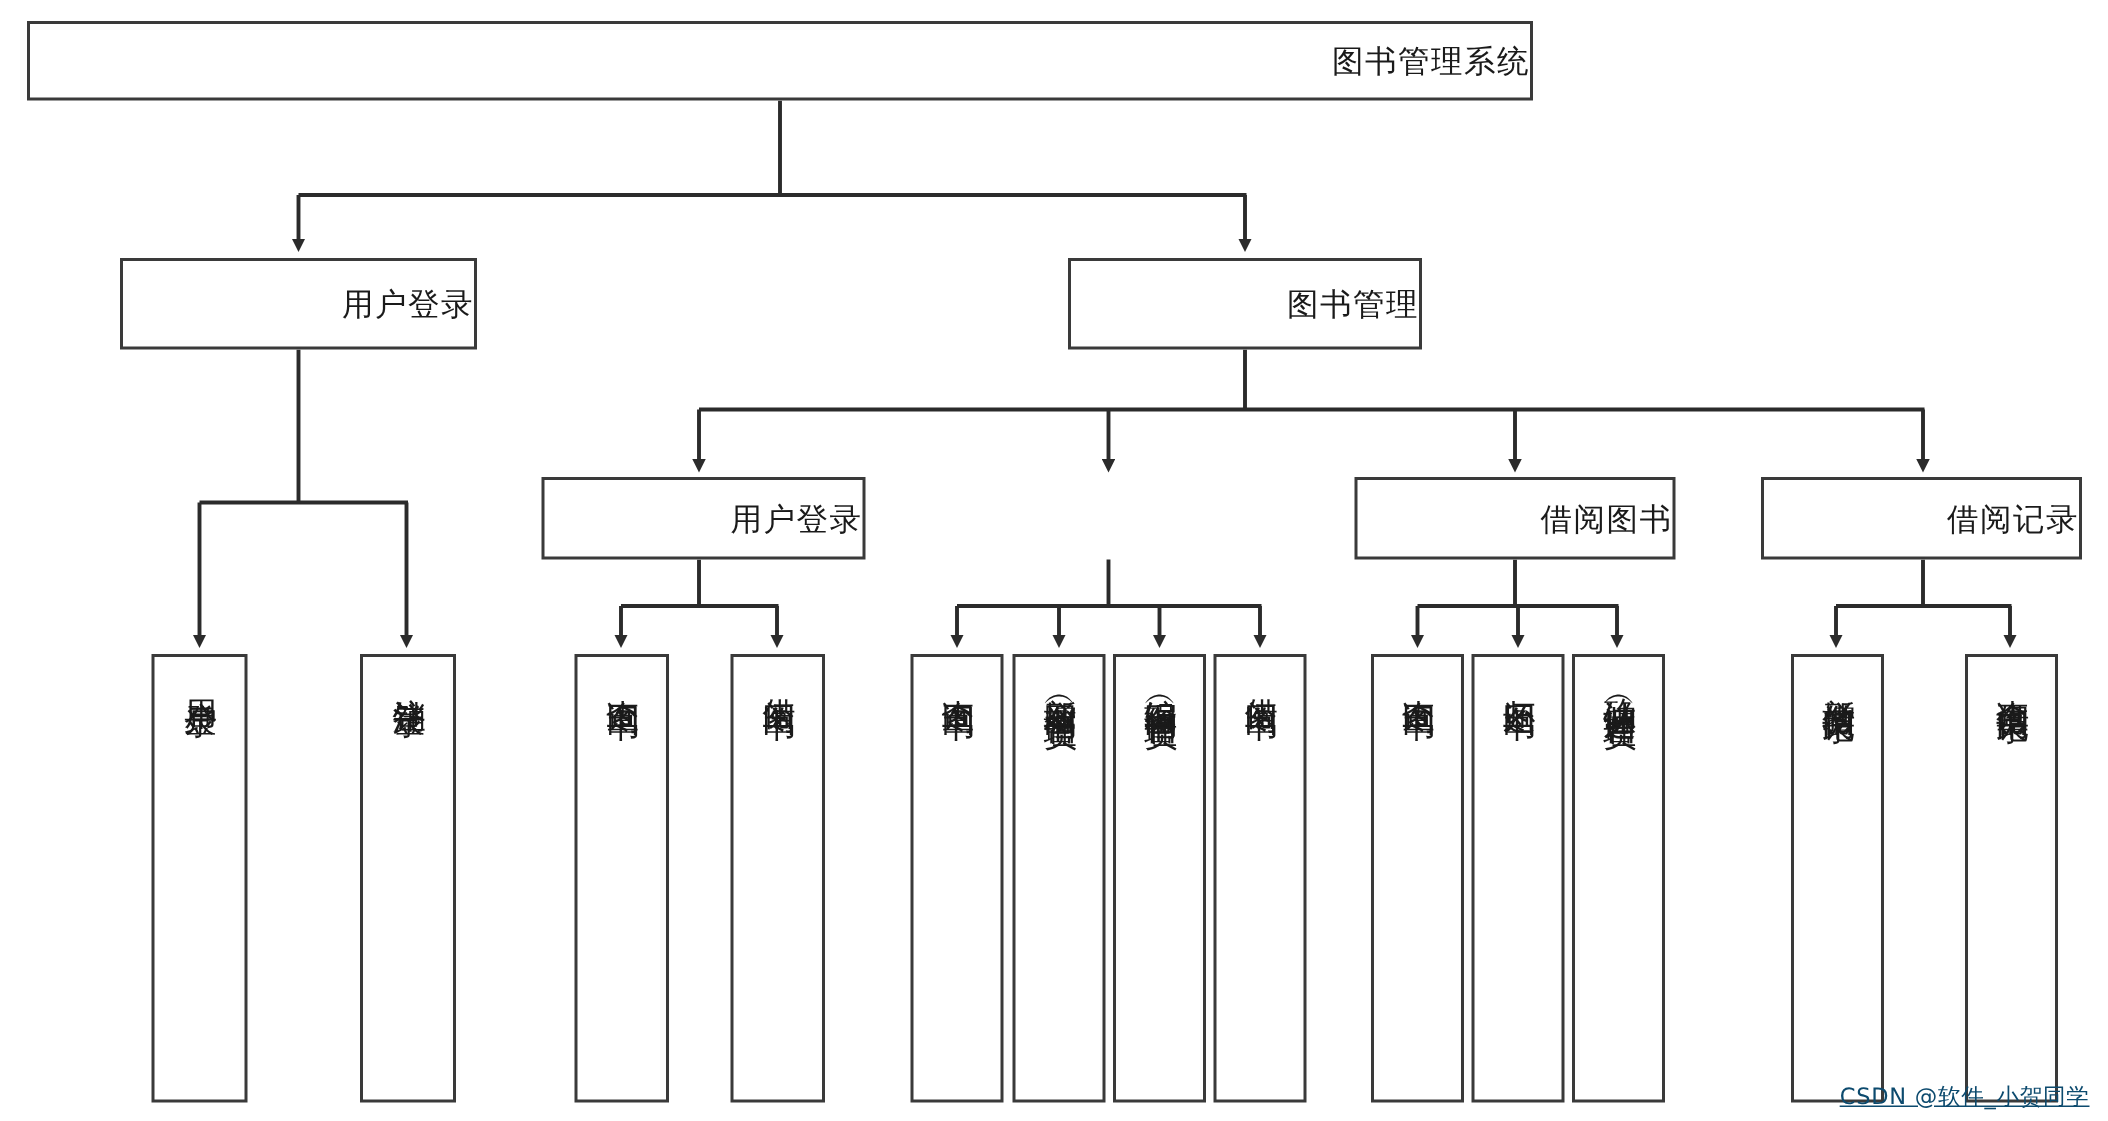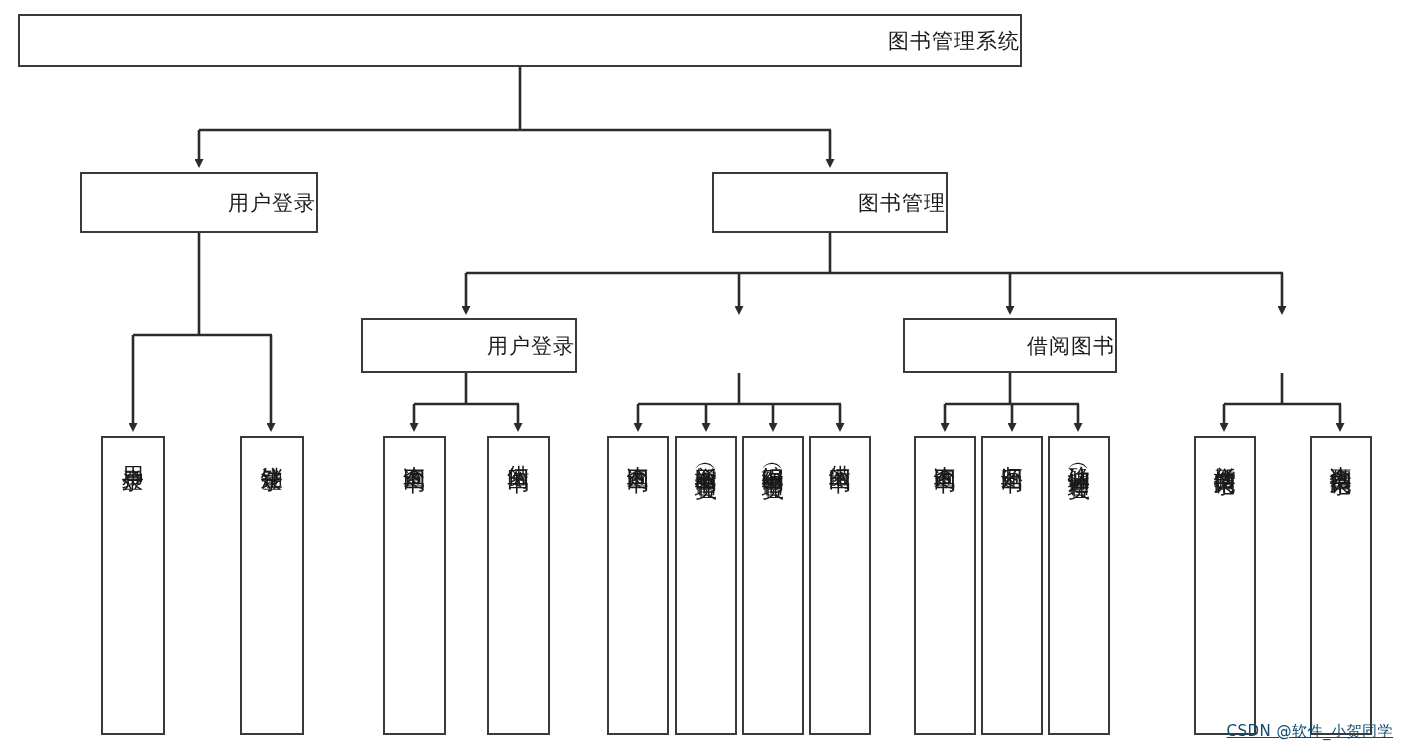--- a/index.html
+++ b/index.html
@@ -125,20 +125,23 @@
   <div class="node h" style="left:712px; top:172px; width:236px; height:61px;">
     <span>图书管理</span>
   </div>
 
   <div class="node h" style="left:361px; top:318px; width:216px; height:55px;">
     <span>用户登录</span>
   </div>
   <div class="node h" style="left:903px; top:318px; width:214px; height:55px;">
     <span>借阅图书</span>
   </div>
+  <div class="node h" style="left:1174px; top:318px; width:214px; height:55px;">
+    <span>借阅记录</span>
+  </div>
 
   <div class="node v" style="left:101px; top:436px; width:64px; height:299px;">
     <span class="vtext">用户登录</span>
   </div>
   <div class="node v" style="left:240px; top:436px; width:64px; height:299px;">
     <span class="vtext">注销登录</span>
   </div>
 
   <div class="node v" style="left:383px; top:436px; width:63px; height:299px;">
     <span class="vtext">查询图书</span>

